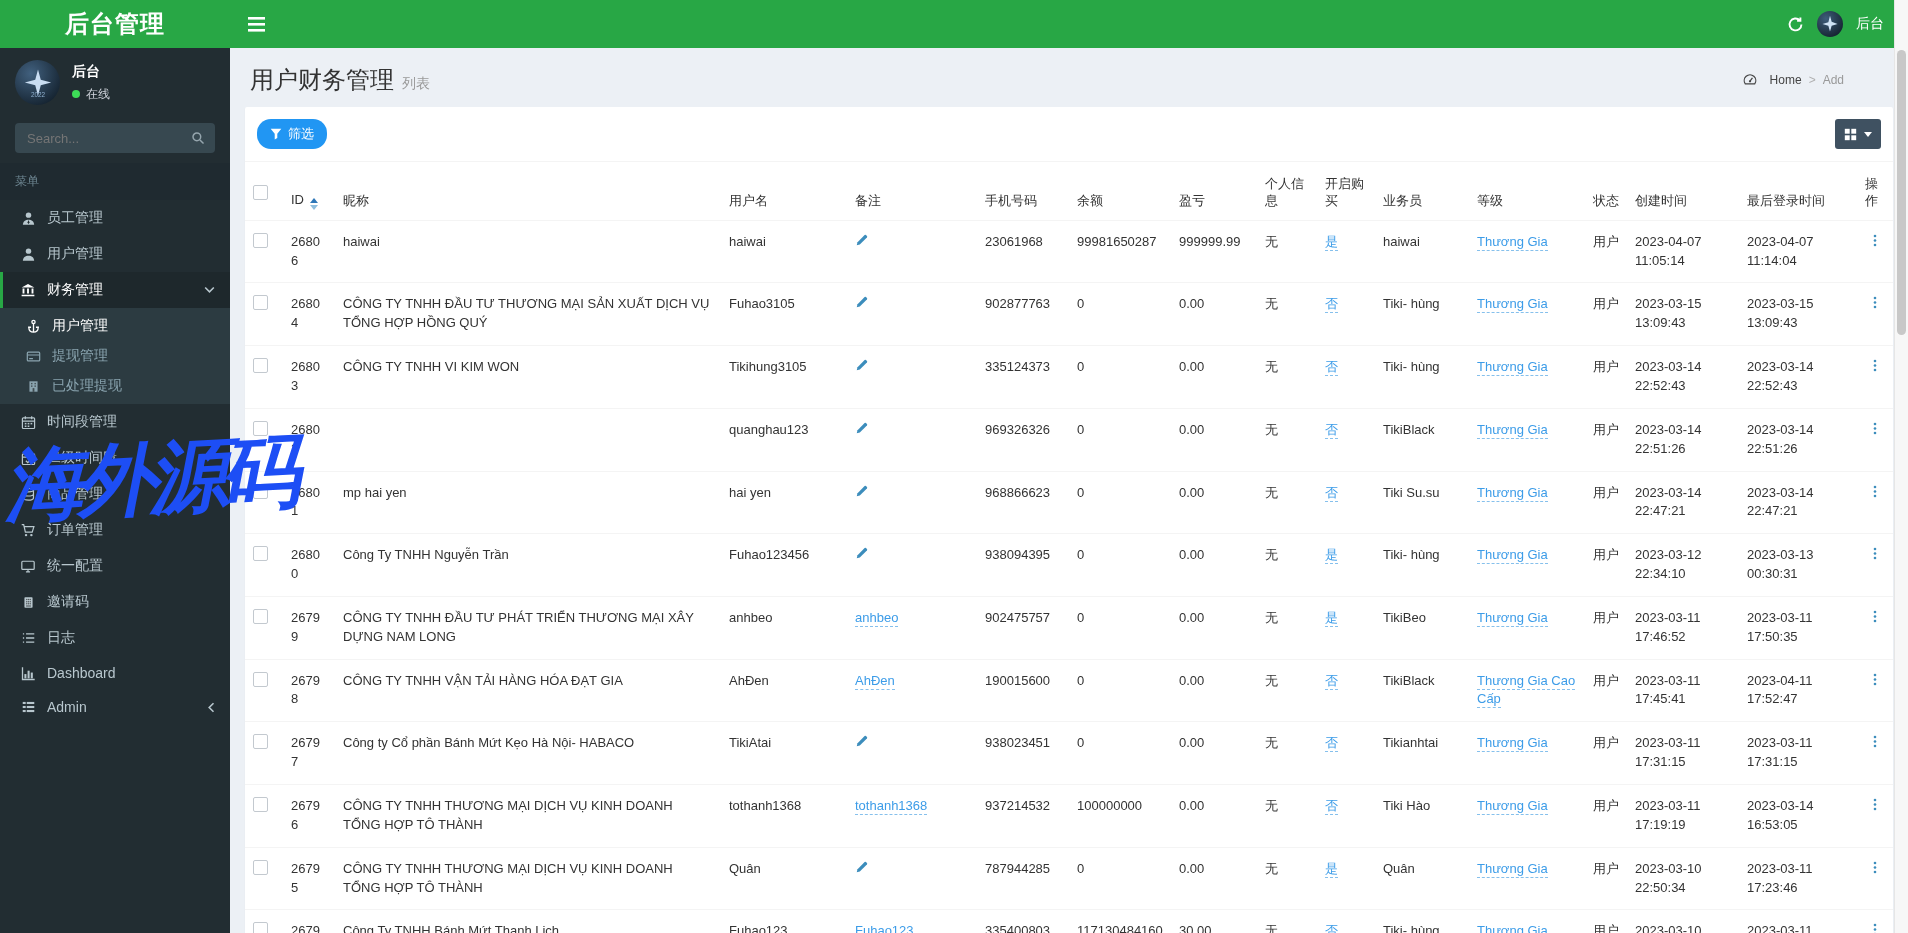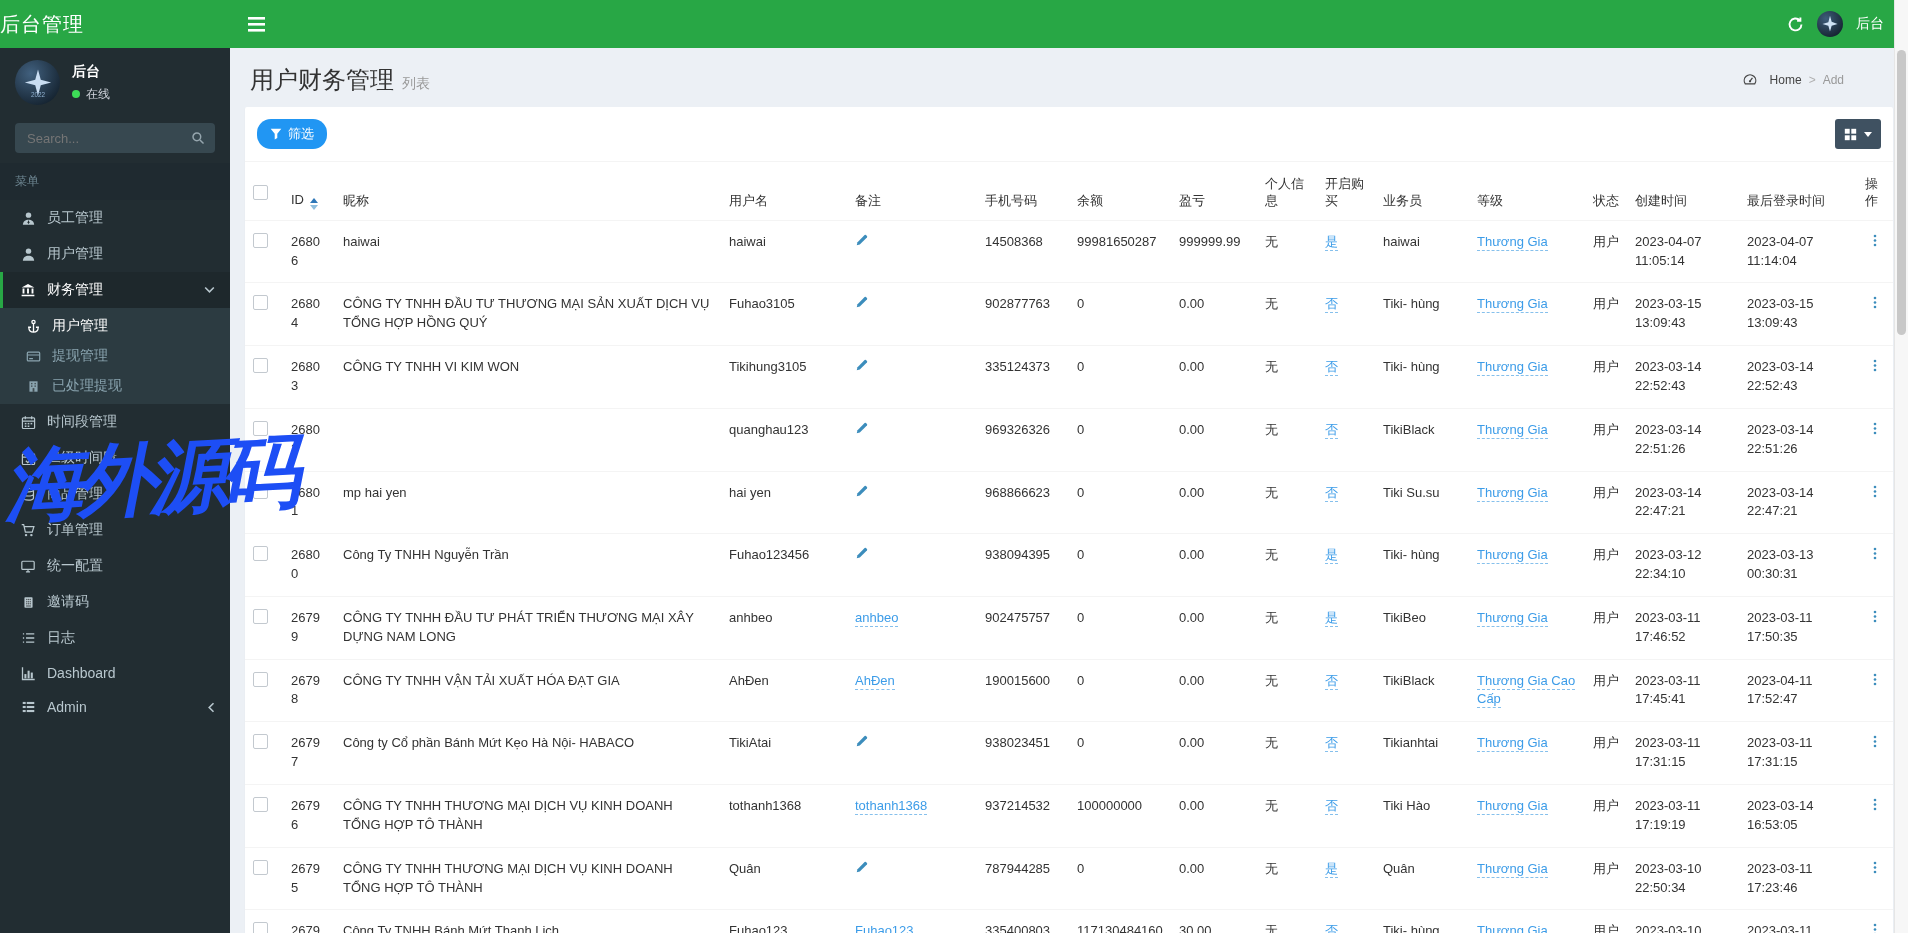--- a/index.html
+++ b/index.html
@@ -1,21 +1,21 @@
 <!DOCTYPE html>
 <html><head>
 <meta charset="utf-8">
 <style>
   *{box-sizing:border-box;margin:0;padding:0}
   html,body{width:1908px;height:933px;overflow:hidden}
   body{font-family:"Liberation Sans","DejaVu Sans",sans-serif;background:#ecf0f5;position:relative;color:#333}
 
   
   .topbar{position:absolute;top:0;left:0;right:0;height:48px;background:#28a745;display:flex;z-index:5}
-  .brand{width:230px;text-align:left;line-height:48px;color:#fff;font-size:20px;font-weight:400;letter-spacing:1px}
+  .brand{width:230px;text-align:center;line-height:48px;color:#fff;font-size:24px;font-weight:700;letter-spacing:1px}
   .topbar-main{flex:1;display:flex;align-items:center;justify-content:space-between}
   .hamburger{color:#fff;padding:0 18px;cursor:pointer;display:flex;align-items:center}
   .topbar-right{display:flex;align-items:center;gap:13px;padding-right:24px;color:#fff;font-size:14px}
   .avatar-sm{width:26px;height:26px;border-radius:50%;background:radial-gradient(circle at 35% 30%,#3e5d7a,#0a141d);display:flex;align-items:center;justify-content:center;overflow:hidden}
 
   
   .sidebar{position:absolute;top:48px;left:0;width:230px;bottom:0;background:#222d32;z-index:4}
   .user-panel{display:flex;gap:12px;padding:12px 15px 10px;align-items:center}
   .avatar{width:45px;height:45px;border-radius:50%;background:radial-gradient(circle at 35% 30%,#41607e,#0a141d);flex:0 0 auto;display:flex;align-items:center;justify-content:center}
   .user-name{color:#fff;font-size:14px;font-weight:700}
@@ -432,21 +432,21 @@
               <div class="checkbox"></div>
             </td>
             <td class="c-id">26806</td>
             <td class="c-nickname">haiwai</td>
             <td class="c-username">haiwai</td>
             <td class="c-remark"><span class="pencil">
                 <svg width="14" height="14" viewBox="0 0 16 16">
                   <path d="M2 14l.9-3.5 8.1-8.1a1.15 1.15 0 0 1 1.6 0l1 1a1.15 1.15 0 0 1 0 1.6l-8.1 8.1z" fill="currentColor"></path>
                 </svg>
               </span></td>
-            <td class="c-phone">14508368</td>
+            <td class="c-phone">23061968</td>
             <td class="c-balance">99981650287</td>
             <td class="c-profit">999999.99</td>
             <td class="c-personal_info">无</td>
             <td class="c-purchase"><span class="lnk">是</span></td>
             <td class="c-salesman">haiwai</td>
             <td class="c-level"><span class="lnk">Thương Gia</span></td>
             <td class="c-status">用户</td>
             <td class="c-created">2023-04-07 11:05:14</td>
             <td class="c-last_login">2023-04-07 11:14:04</td>
             <td class="c-action"><span class="dots">
@@ -645,21 +645,21 @@
                     <circle cx="8" cy="13.2" r="1.5"></circle>
                   </g>
                 </svg>
               </span></td>
           </tr>
           <tr>
             <td class="c-select">
               <div class="checkbox"></div>
             </td>
             <td class="c-id">26798</td>
-            <td class="c-nickname">CÔNG TY TNHH VẬN TẢI XUẤT HÓA ĐẠT GIA</td>
+            <td class="c-nickname">CÔNG TY TNHH VẬN TẢI HÀNG HÓA ĐẠT GIA</td>
             <td class="c-username">AhĐen</td>
             <td class="c-remark"><span class="lnk">AhĐen</span></td>
             <td class="c-phone">190015600</td>
             <td class="c-balance">0</td>
             <td class="c-profit">0.00</td>
             <td class="c-personal_info">无</td>
             <td class="c-purchase"><span class="lnk">否</span></td>
             <td class="c-salesman">TikiBlack</td>
             <td class="c-level"><span class="lnk">Thương Gia Cao Cấp</span></td>
             <td class="c-status">用户</td>

